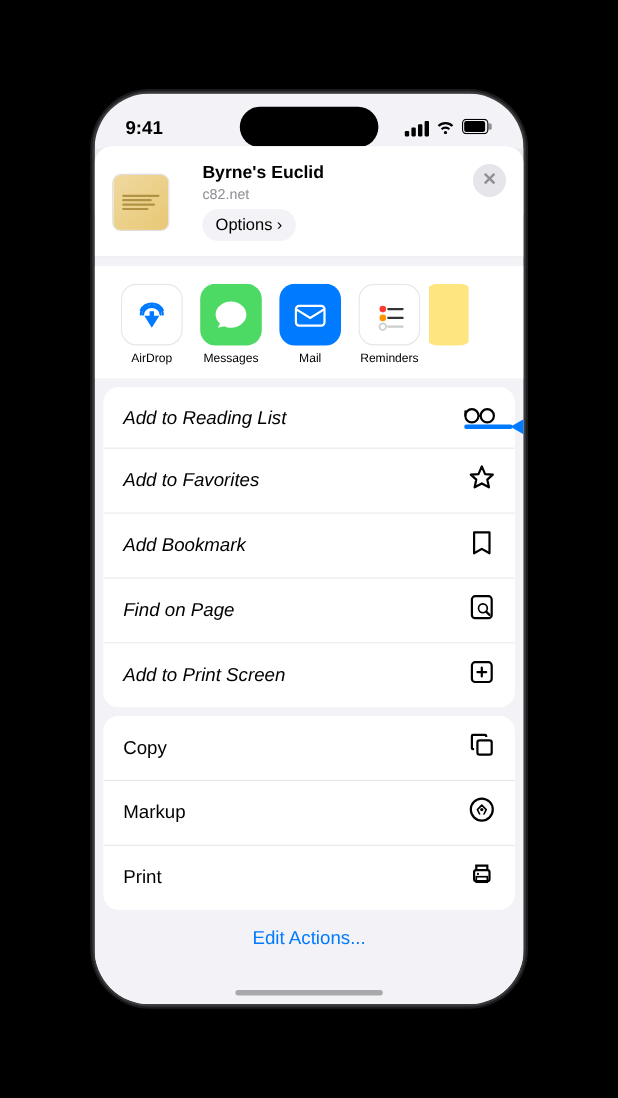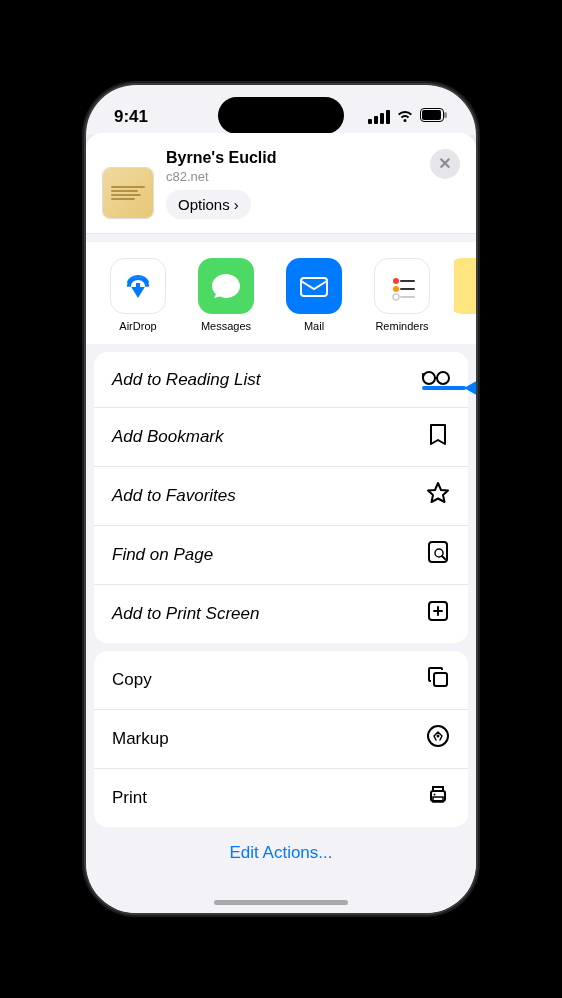--- a/index.html
+++ b/index.html
@@ -92,26 +92,27 @@
       left: 0;
       right: 0;
       background: #f2f2f7;
       border-radius: 16px 16px 0 0;
       padding-bottom: 34px;
     }
 
     
     .share-header {
       display: flex;
-      align-items: flex-end;
+      align-items: center;
       padding: 16px 16px 14px;
       background: #fff;
       border-radius: 16px 16px 0 0;
       position: relative;
       border-bottom: 1px solid #e5e5ea;
+      gap: 18px;
     }
 
     .share-thumbnail {
       width: 52px;
       height: 52px;
       border-radius: 8px;
       background: #f5e6c8;
       overflow: hidden;
       flex-shrink: 0;
       display: flex;
@@ -203,21 +204,21 @@
 
     
     .apps-section {
       background: #fff;
       margin-top: 8px;
       padding: 16px 0 12px;
     }
 
     .apps-scroll {
       display: flex;
-      gap: 16px;
+      gap: 0;
       overflow-x: auto;
       padding: 0 16px;
       scrollbar-width: none;
     }
 
     .apps-scroll::-webkit-scrollbar { display: none; }
 
     .app-item {
       display: flex;
       flex-direction: column;
@@ -469,33 +470,33 @@
               <svg width="28" height="18" viewBox="0 0 28 18">
                 <circle cx="7" cy="9" r="6" fill="none" stroke="#000" stroke-width="2"></circle>
                 <circle cx="21" cy="9" r="6" fill="none" stroke="#000" stroke-width="2"></circle>
                 <line x1="13" y1="9" x2="15" y2="9" stroke="#000" stroke-width="2"></line>
                 <line x1="1" y1="9" x2="1" y2="5" stroke="#000" stroke-width="2" stroke-linecap="round"></line>
               </svg>
             </span>
           </div>
 
           <div class="action-item">
+            <span class="action-label">Add to Favorites</span>
+            <span class="action-icon">
+              <svg width="24" height="24" viewBox="0 0 24 24">
+                <path d="M12 2 L15 9 L22 9.5 L17 14 L18.5 21 L12 17.5 L5.5 21 L7 14 L2 9.5 L9 9 Z" fill="none" stroke="#000" stroke-width="2" stroke-linejoin="round"></path>
+              </svg>
+            </span>
+          </div>
+
+          <div class="action-item">
             <span class="action-label">Add Bookmark</span>
             <span class="action-icon">
               <svg width="24" height="24" viewBox="0 0 24 24">
                 <path d="M5 3 H19 V22 L12 18 L5 22 Z" fill="none" stroke="#000" stroke-width="2" stroke-linejoin="round"></path>
-              </svg>
-            </span>
-          </div>
-
-          <div class="action-item">
-            <span class="action-label">Add to Favorites</span>
-            <span class="action-icon">
-              <svg width="24" height="24" viewBox="0 0 24 24">
-                <path d="M12 2 L15 9 L22 9.5 L17 14 L18.5 21 L12 17.5 L5.5 21 L7 14 L2 9.5 L9 9 Z" fill="none" stroke="#000" stroke-width="2" stroke-linejoin="round"></path>
               </svg>
             </span>
           </div>
 
 
           <div class="action-item">
             <span class="action-label">Find on Page</span>
             <span class="action-icon">
               <svg width="24" height="24" viewBox="0 0 24 24">
                 <rect x="3" y="2" width="18" height="20" rx="3" fill="none" stroke="#000" stroke-width="2"></rect>

